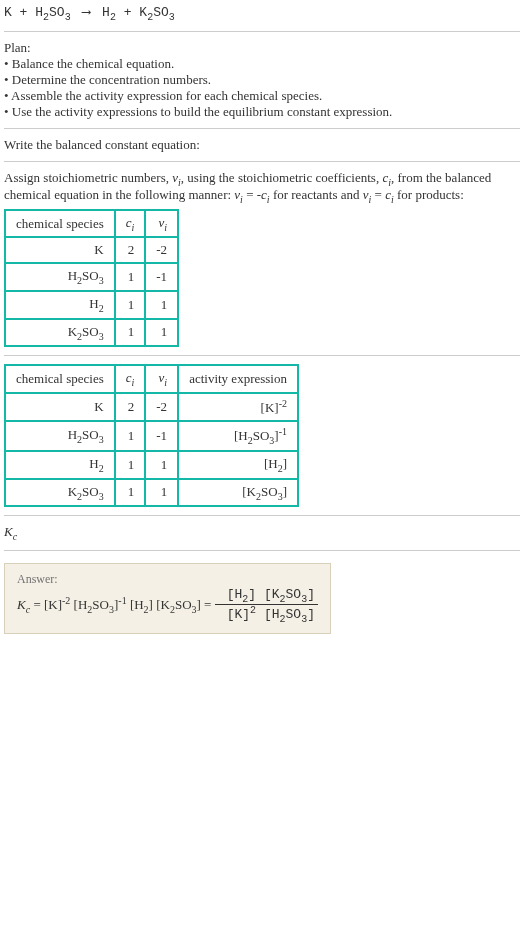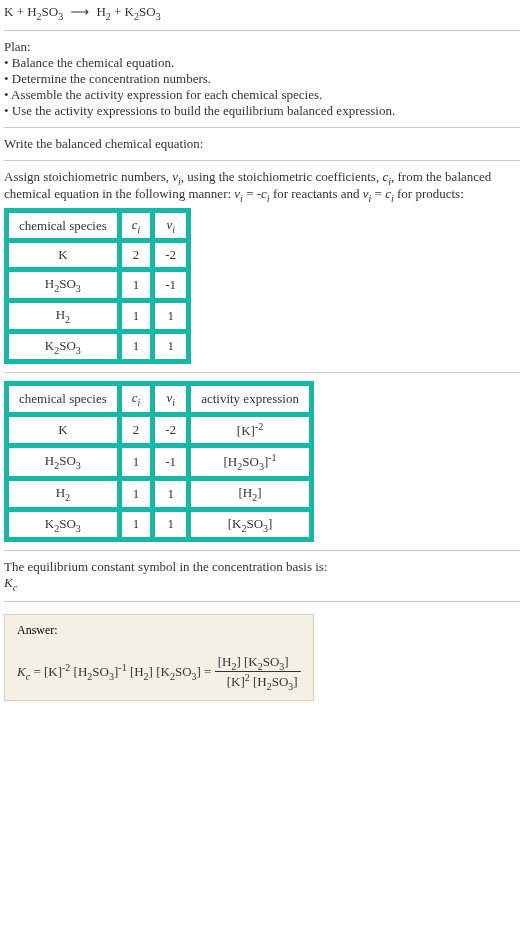--- a/index.html
+++ b/index.html
@@ -12,59 +12,60 @@
     }
     .section {
       margin-bottom: 8px;
     }
     hr {
       border: none;
       border-top: 1px solid #ccc;
       margin: 8px 0;
     }
     .formula {
-      font-family: Liberation Serif, serif;
+      font-family: Liberation Mono, monospace;
     }
     sub {
       font-size: 10px;
       vertical-align: sub;
     }
     sup {
       font-size: 10px;
       vertical-align: super;
     }
     table {
       border-collapse: collapse;
       margin-top: 4px;
     }
     td, th {
-      border: 5px solid #14b8a6;
+      border: 2px solid #14b8a6;
       padding: 4px 10px;
-      text-align: center;
+      text-align: right;
       font-weight: normal;
     }
     th {
       background: #fff;
     }
     .answer-box {
       background: #f4f0e6;
       border: 1px solid #d8d0b8;
       padding: 8px 12px;
       display: inline-block;
       margin-top: 4px;
     }
     .answer-label {
-      color: #000000;
+      color: #737373;
       font-size: 12px;
-      margin-bottom: 16px;
+      margin-bottom: 0;
     }
     .frac {
       display: inline-block;
       vertical-align: middle;
-      text-align: left;
+      text-align: right;
+      font-family: Liberation Mono, monospace;
     }
     .frac .num {
       display: block;
       border-bottom: 1px solid #333;
       padding: 0 3px;
     }
     .frac .den {
       display: block;
       padding: 0 3px;
       margin-left: 9px;
@@ -84,27 +85,27 @@
   <div class="formula">K + H<sub>2</sub>SO<sub>3</sub> <span class="arrow">⟶</span> H<sub>2</sub> + K<sub>2</sub>SO<sub>3</sub></div>
 </div>
 
 <hr>
 
 <div class="section">
   <div>Plan:</div>
   <div>• Balance the chemical equation.</div>
   <div>• Determine the concentration numbers.</div>
   <div>• Assemble the activity expression for each chemical species.</div>
-  <div>• Use the activity expressions to build the equilibrium balanced expression.</div>
+  <div>• Use the activity expressions to build the equilibrium constant expression.</div>
 </div>
 
 <hr>
 
 <div class="section">
-  <div>Write the balanced chemical equation:</div>
+  <div>Write the balanced constant equation:</div>
 </div>
 
 <hr>
 
 <div class="section">
   <div>Assign stoichiometric numbers, <span class="italic">ν<sub>i</sub></span>, using the stoichiometric coefficients, <span class="italic">c<sub>i</sub></span>, from the balanced chemical equation in the following manner: <span class="italic">ν<sub>i</sub></span> = -<span class="italic">c<sub>i</sub></span> for reactants and <span class="italic">ν<sub>i</sub></span> = <span class="italic">c<sub>i</sub></span> for products:</div>
   <table>
     <tbody>
         <tr>
       <th>chemical species</th>
@@ -170,21 +171,20 @@
       <td>1</td>
       <td>[K<sub>2</sub>SO<sub>3</sub>]</td>
     </tr>
   </tbody>
     </table>
 </div>
 
 <hr>
 
 <div class="section">
-  <div>The equilibrium constant symbol in the concentration basis is:</div>
   <div><span class="italic">K<sub>c</sub></span></div>
 </div>
 
 <hr>
 
 <div class="section">
   <div class="answer-box">
     <div class="answer-label">Answer:</div>
     <div>
       <span class="italic">K<sub>c</sub></span> = [K]<sup>-2</sup> [H<sub>2</sub>SO<sub>3</sub>]<sup>-1</sup> [H<sub>2</sub>] [K<sub>2</sub>SO<sub>3</sub>] = 

